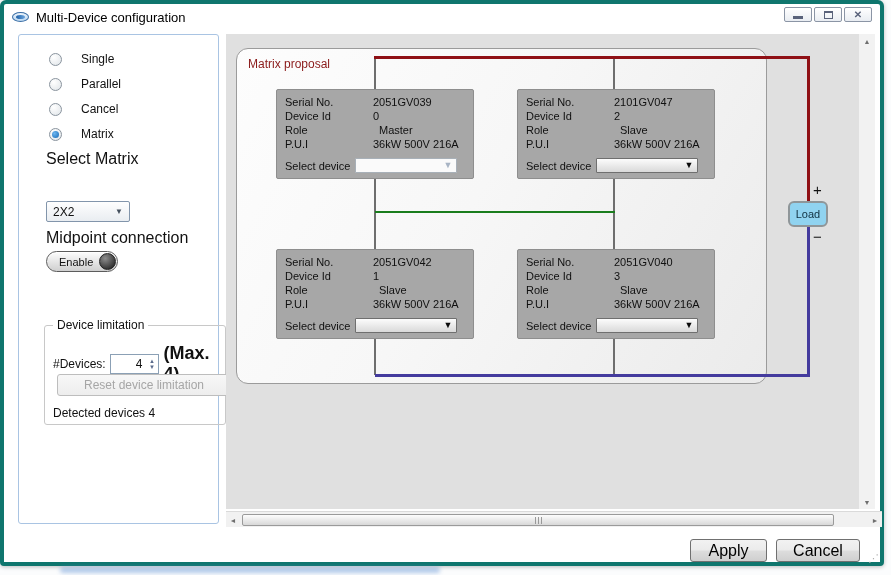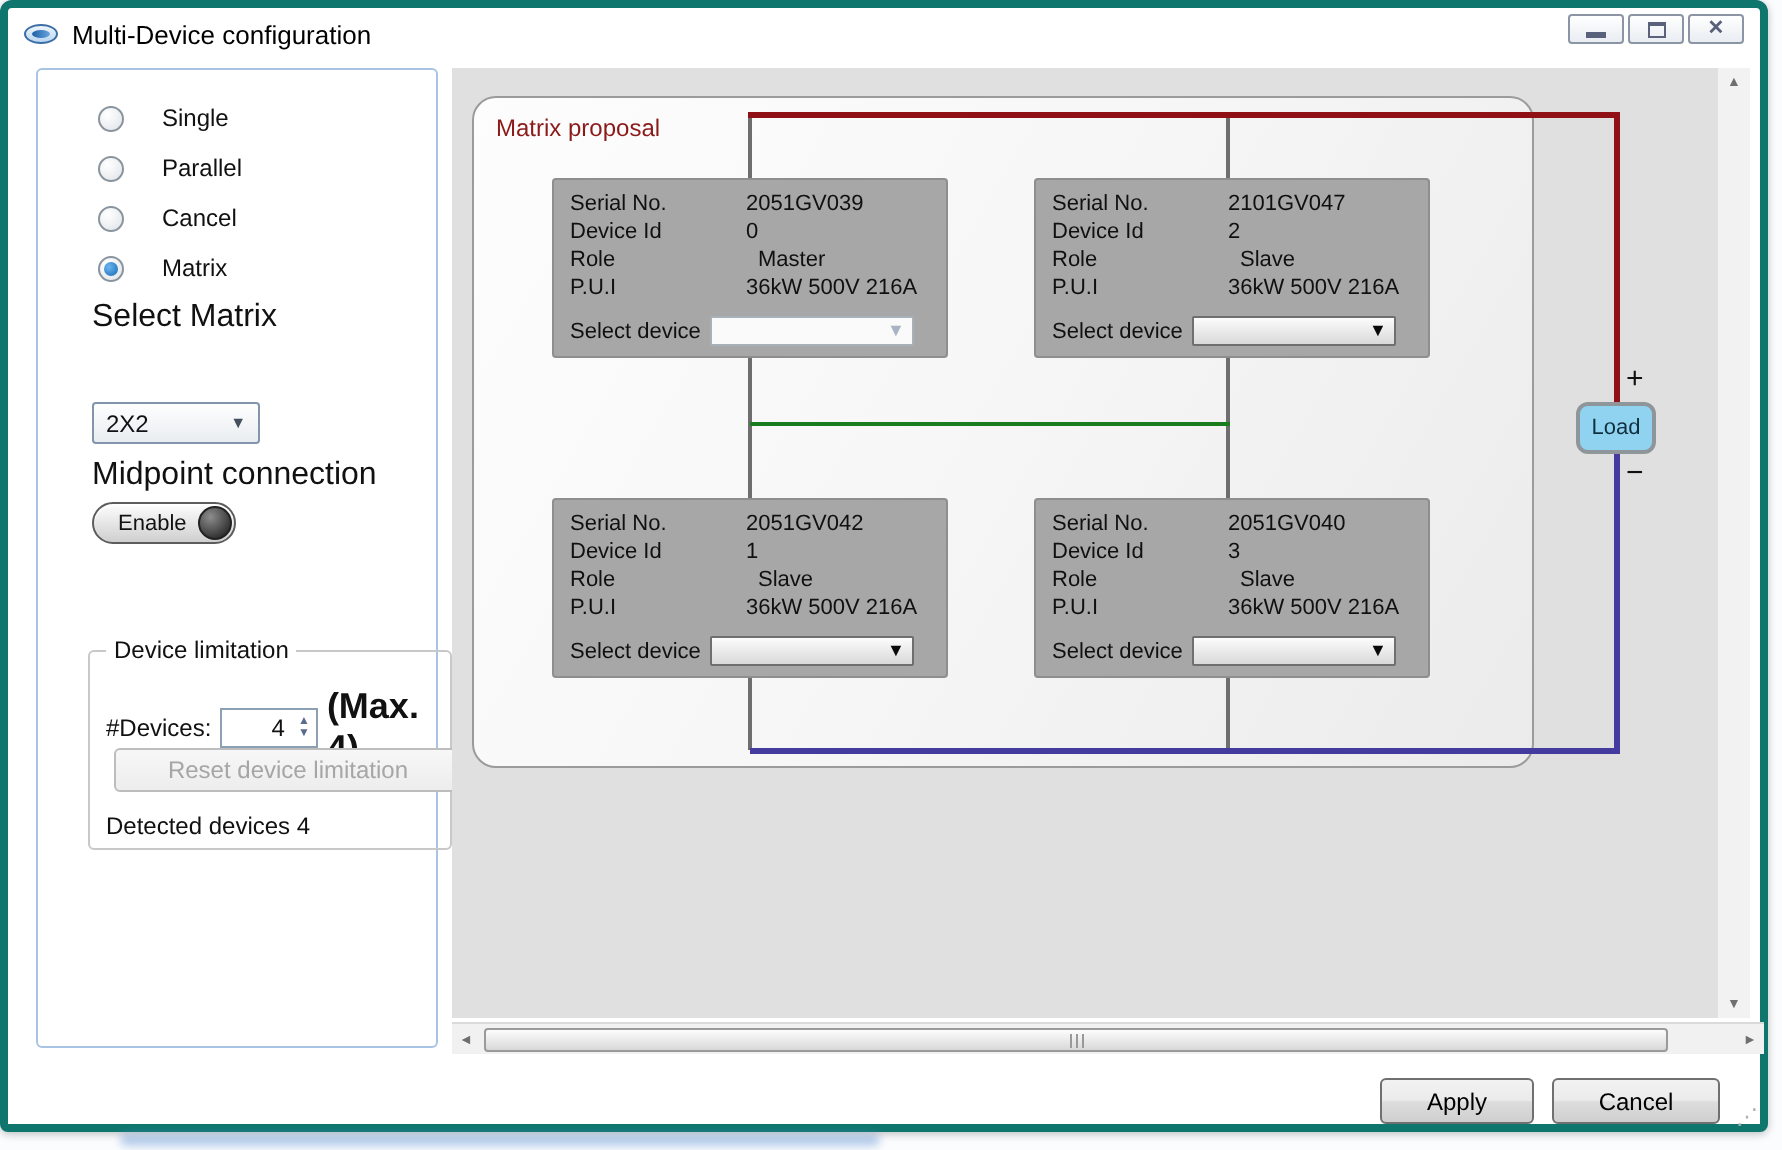--- a/index.html
+++ b/index.html
@@ -102,21 +102,21 @@
   .hscroll .sb-arrow { position:absolute; top:0; width:14px; height:16px; display:flex; align-items:center; justify-content:center;
     font-size:7px; color:#6f6f6f; }
   .hthumb { position:absolute; left:16px; top:2px; width:592px; height:12px;
     background:linear-gradient(#fdfdfd,#d8d8d8); border:1px solid #9a9a9a; border-radius:2px; }
   .hgrip { position:absolute; left:50%; top:2px; width:1px; height:7px; background:#999;
     box-shadow:-3px 0 0 #999, 3px 0 0 #999; }
 
   
   .btn { position:absolute; height:23px; border:1px solid #707070; border-radius:3px;
     background:linear-gradient(#f2f2f2,#ebebeb 48%,#dddddd 52%,#cfcfcf);
-    font-size:12px; color:#000; display:flex; align-items:center; justify-content:center; }
+    font-size:16px; color:#000; display:flex; align-items:center; justify-content:center; }
   .apply-btn { left:686px; top:535px; width:77px; }
   .cancel-btn { left:772px; top:535px; width:84px; }
   .resize-grip { position:absolute; left:864px; top:548px; font-size:11px; color:#b0b0b0; letter-spacing:1px; }
 </style>
 </head>
 <body>
 
 <div class="window">
 
   <div class="titlebar">

